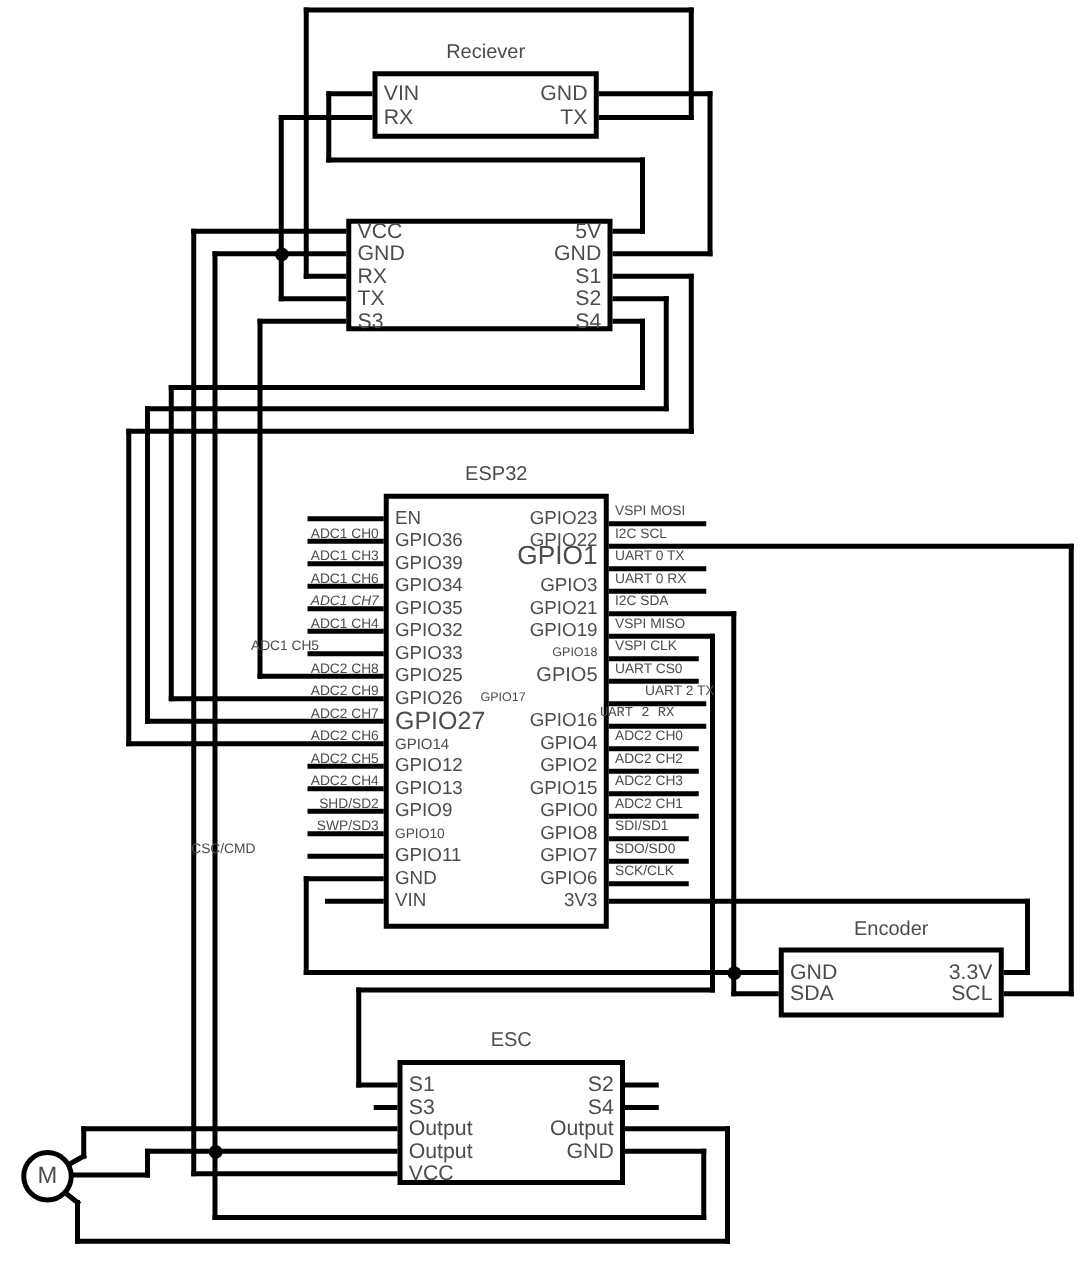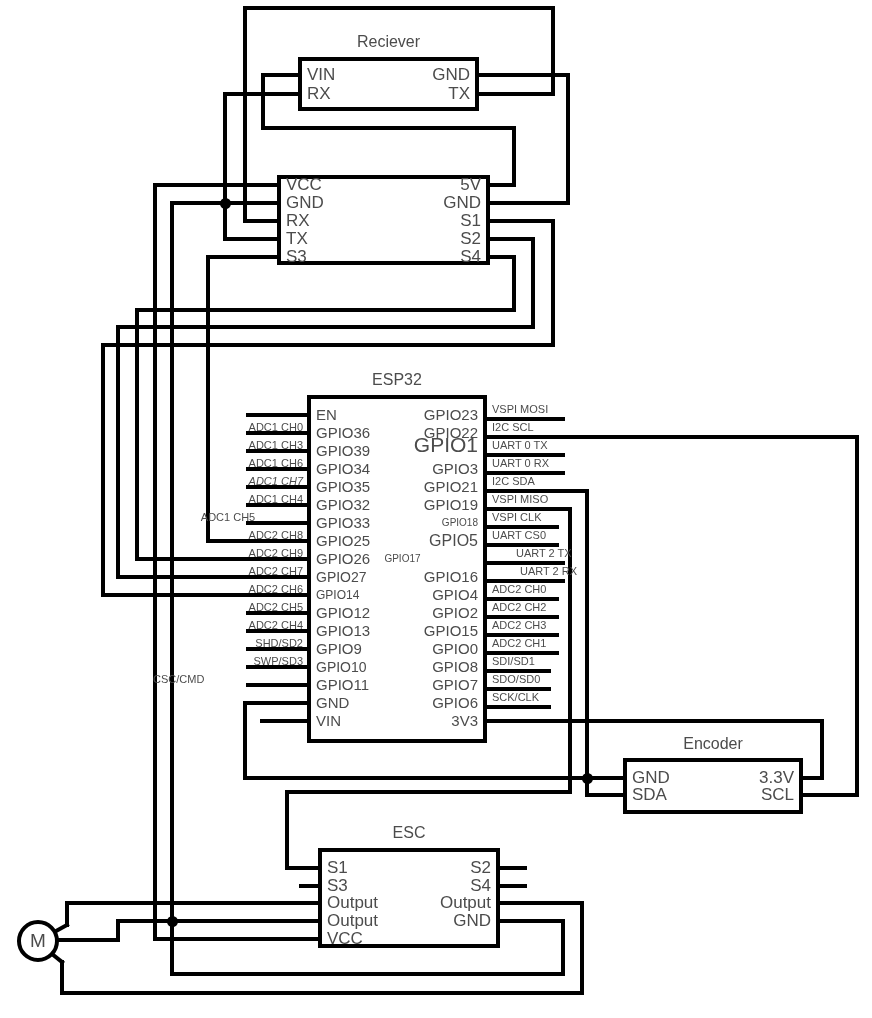--- a/index.html
+++ b/index.html
@@ -142,26 +142,26 @@
     <div class="title" style="left: 307px; width: 180px; top: 371px;">ESP32</div>
     <div class="pin" style="left: 316px; top: 406px; font-size: 15px;">EN</div>
     <div class="pin" style="left: 316px; top: 424px; font-size: 15px;">GPIO36</div>
     <div class="pin" style="left: 316px; top: 442px; font-size: 15px;">GPIO39</div>
     <div class="pin" style="left: 316px; top: 460px; font-size: 15px;">GPIO34</div>
     <div class="pin" style="left: 316px; top: 478px; font-size: 15px;">GPIO35</div>
     <div class="pin" style="left: 316px; top: 496px; font-size: 15px;">GPIO32</div>
     <div class="pin" style="left: 316px; top: 514px; font-size: 15px;">GPIO33</div>
     <div class="pin" style="left: 316px; top: 532px; font-size: 15px;">GPIO25</div>
     <div class="pin" style="left: 316px; top: 550px; font-size: 15px;">GPIO26</div>
-    <div class="pin" style="left: 316px; top: 568px; font-size: 14px;">GPIO27</div>
+    <div class="pin" style="left: 316px; top: 568px; font-size: 20px;">GPIO27</div>
     <div class="pin" style="left: 316px; top: 586px; font-size: 12px;">GPIO14</div>
     <div class="pin" style="left: 316px; top: 604px; font-size: 15px;">GPIO12</div>
     <div class="pin" style="left: 316px; top: 622px; font-size: 15px;">GPIO13</div>
     <div class="pin" style="left: 316px; top: 640px; font-size: 15px;">GPIO9</div>
-    <div class="pin" style="left: 316px; top: 658px; font-size: 14px;">GPIO10</div>
+    <div class="pin" style="left: 316px; top: 658px; font-size: 11px;">GPIO10</div>
     <div class="pin" style="left: 316px; top: 676px; font-size: 15px;">GPIO11</div>
     <div class="pin" style="left: 316px; top: 694px; font-size: 15px;">GND</div>
     <div class="pin" style="left: 316px; top: 712px; font-size: 15px;">VIN</div>
     <div class="pin" style="left: 327px; width: 151px; top: 406px; text-align: right; font-size: 15px;">GPIO23</div>
     <div class="pin" style="left: 327px; width: 151px; top: 424px; text-align: right; font-size: 15px;">GPIO22</div>
     <div class="pin" style="left: 327px; width: 151px; top: 436px; text-align: right; font-size: 21px;">GPIO1</div>
     <div class="pin" style="left: 327px; width: 151px; top: 460px; text-align: right; font-size: 15px;">GPIO3</div>
     <div class="pin" style="left: 327px; width: 151px; top: 478px; text-align: right; font-size: 15px;">GPIO21</div>
     <div class="pin" style="left: 327px; width: 151px; top: 496px; text-align: right; font-size: 15px;">GPIO19</div>
     <div class="pin" style="left: 327px; width: 151px; top: 514px; text-align: right; font-size: 10px;">GPIO18</div>
@@ -210,21 +210,21 @@
     <div class="alt" style="left: 153px; width: 150px; text-align: left; top: 673px;">CSC/CMD</div>
     <div class="alt" style="left: 492px; top: 403px;">VSPI MOSI</div>
     <div class="alt" style="left: 492px; top: 421px;">I2C SCL</div>
     <div class="alt" style="left: 492px; top: 439px;">UART 0 TX</div>
     <div class="alt" style="left: 492px; top: 457px;">UART 0 RX</div>
     <div class="alt" style="left: 492px; top: 475px;">I2C SDA</div>
     <div class="alt" style="left: 492px; top: 493px;">VSPI MISO</div>
     <div class="alt" style="left: 492px; top: 511px;">VSPI CLK</div>
     <div class="alt" style="left: 492px; top: 529px;">UART CS0</div>
     <div class="alt" style="left: 516px; top: 547px;">UART 2 TX</div>
-    <div class="alt" style="left: 520px; top: 565px;">UART 2 RX</div>
+    <div class="alt" style="left: 480px; top: 565px; font-family: Liberation Mono, monospace;">UART 2 RX</div>
     <div class="alt" style="left: 492px; top: 583px;">ADC2 CH0</div>
     <div class="alt" style="left: 492px; top: 601px;">ADC2 CH2</div>
     <div class="alt" style="left: 492px; top: 619px;">ADC2 CH3</div>
     <div class="alt" style="left: 492px; top: 637px;">ADC2 CH1</div>
     <div class="alt" style="left: 492px; top: 655px;">SDI/SD1</div>
     <div class="alt" style="left: 492px; top: 673px;">SDO/SD0</div>
     <div class="alt" style="left: 492px; top: 691px;">SCK/CLK</div>
     <div class="motor" style="left: 17px; top: 920px; width: 42px; height: 42px; font-size: 19px; line-height: 34px;">M</div>
   </div>
 

